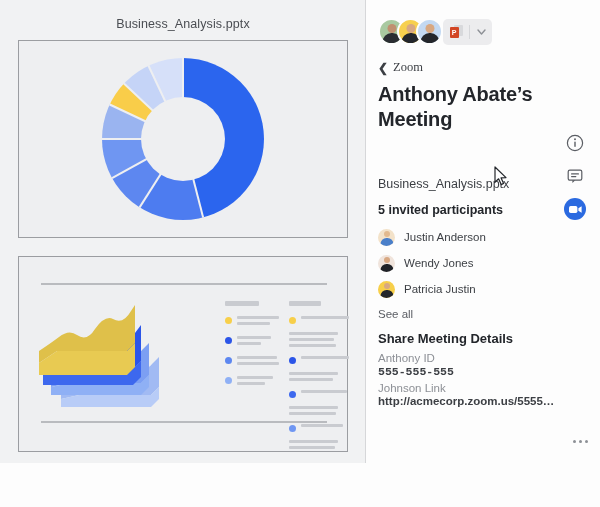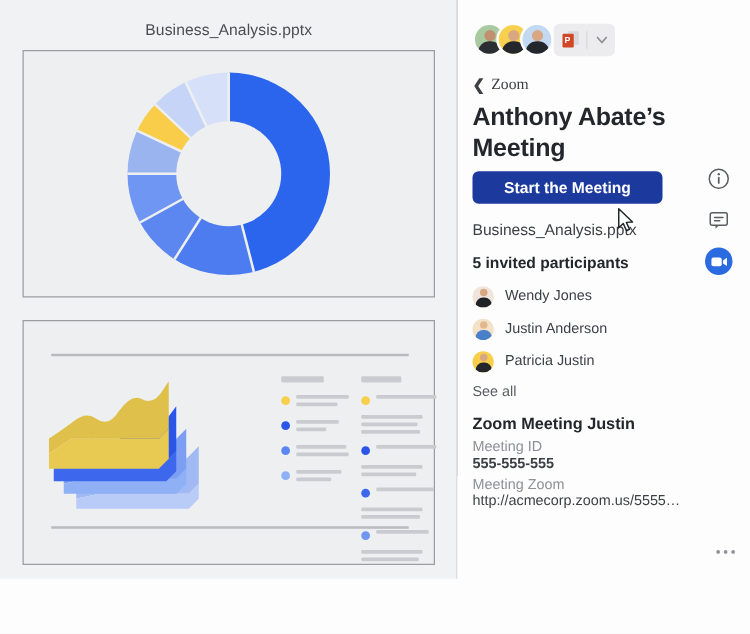--- a/index.html
+++ b/index.html
@@ -116,22 +116,22 @@
   .prow{display:flex;align-items:center;height:26px;cursor:pointer;}
   .pav{width:17px;height:17px;border-radius:50%;position:relative;overflow:hidden;flex:0 0 auto;}
   .pav .h{position:absolute;left:50%;top:2px;transform:translateX(-50%);width:6px;height:6px;border-radius:50%;}
   .pav .b{position:absolute;left:50%;bottom:0;transform:translateX(-50%);width:13px;height:8px;border-radius:6px 6px 0 0;}
   .pname{margin-left:9px;font-size:11.5px;color:#3c3f44;}
   .see-all{position:absolute;left:12px;top:308px;font-size:11.5px;color:#5a5d63;cursor:pointer;}
 
   .zd-head{position:absolute;left:12px;top:331px;font-size:13px;font-weight:bold;color:#23262b;}
   .zd-lbl{position:absolute;left:12px;font-size:11.5px;color:#8d9096;}
   .zd-val{position:absolute;left:12px;font-size:11.5px;color:#3c3f44;font-weight:bold;}
-  .lbl-id{top:352px;} .val-id{top:365px;}
-  .lbl-link{top:382px;} .val-link{top:395px;font-weight:normal;}
+  .lbl-id{top:352px;} .val-id{top:365px;font-family:Liberation Mono, monospace;}
+  .lbl-link{top:382px;} .val-link{top:395px;font-weight:bold;}
 
   .icon-col{position:absolute;right:14px;top:132px;display:flex;flex-direction:column;align-items:center;gap:11px;}
   .ic{width:22px;height:22px;display:flex;align-items:center;justify-content:center;cursor:pointer;}
   .ic-cam{width:22px;height:22px;border-radius:50%;background:#2b6ae0;display:flex;align-items:center;justify-content:center;cursor:pointer;}
 
   .more-dots{position:absolute;right:12px;top:440px;display:flex;gap:3px;cursor:pointer;}
   .more-dots span{width:3px;height:3px;border-radius:50%;background:#8d9096;}
 
   .cursor{position:absolute;left:494px;top:166px;width:14px;height:20px;pointer-events:none;}
 </style>
@@ -298,56 +298,55 @@
       </div>
     </div>
 
     <div class="back-row">
       <span class="back-chev">❮</span>
       <span class="back-lbl">Zoom</span>
     </div>
 
     <div class="mtg-title">Anthony Abate’s Meeting</div>
 
-    <button class="start-btn">Start the Meeting</button>
 
     <div class="file-name">Business_Analysis.pptx</div>
 
     <div class="inv-head">5 invited participants</div>
 
     <div class="plist">
+      <div class="prow">
+        <div class="pav" id="pav1" style="background: rgb(243, 226, 201);">
+            <div class="h" style="background: rgb(226, 185, 142);"></div>
+            <div class="b" style="background: rgb(74, 127, 201);"></div>
+          </div>
+        <div class="pname">Justin Anderson</div>
+      </div>
       <div class="prow">
         <div class="pav" id="pav0" style="background: rgb(240, 228, 220);">
             <div class="h" style="background: rgb(216, 168, 130);"></div>
             <div class="b" style="background: rgb(31, 34, 39);"></div>
           </div>
         <div class="pname">Wendy Jones</div>
       </div>
       <div class="prow">
-        <div class="pav" id="pav1" style="background: rgb(243, 226, 201);">
-            <div class="h" style="background: rgb(226, 185, 142);"></div>
-            <div class="b" style="background: rgb(74, 127, 201);"></div>
-          </div>
-        <div class="pname">Justin Anderson</div>
-      </div>
-      <div class="prow">
         <div class="pav" id="pav2" style="background: rgb(247, 207, 74);">
             <div class="h" style="background: rgb(216, 168, 130);"></div>
             <div class="b" style="background: rgb(35, 38, 43);"></div>
           </div>
         <div class="pname">Patricia Justin</div>
       </div>
     </div>
 
     <div class="see-all">See all</div>
 
-    <div class="zd-head">Zoom Meeting Justin</div>
-    <div class="zd-lbl lbl-id">Meeting ID</div>
+    <div class="zd-head">Share Meeting Details</div>
+    <div class="zd-lbl lbl-id">Anthony ID</div>
     <div class="zd-val val-id">555-555-555</div>
-    <div class="zd-lbl lbl-link">Meeting Zoom</div>
+    <div class="zd-lbl lbl-link">Johnson Link</div>
     <div class="zd-val val-link">http://acmecorp.zoom.us/5555…</div>
 
     <div class="icon-col">
       <div class="ic">
         <svg width="18" height="18" viewBox="0 0 18 18">
           <circle cx="9" cy="9" r="7.6" fill="none" stroke="#5a5d63" stroke-width="1.2"></circle>
           <circle cx="9" cy="5.3" r="0.95" fill="#5a5d63"></circle>
           <rect x="8.3" y="7.4" width="1.4" height="5.6" rx="0.7" fill="#5a5d63"></rect>
         </svg>
       </div>

